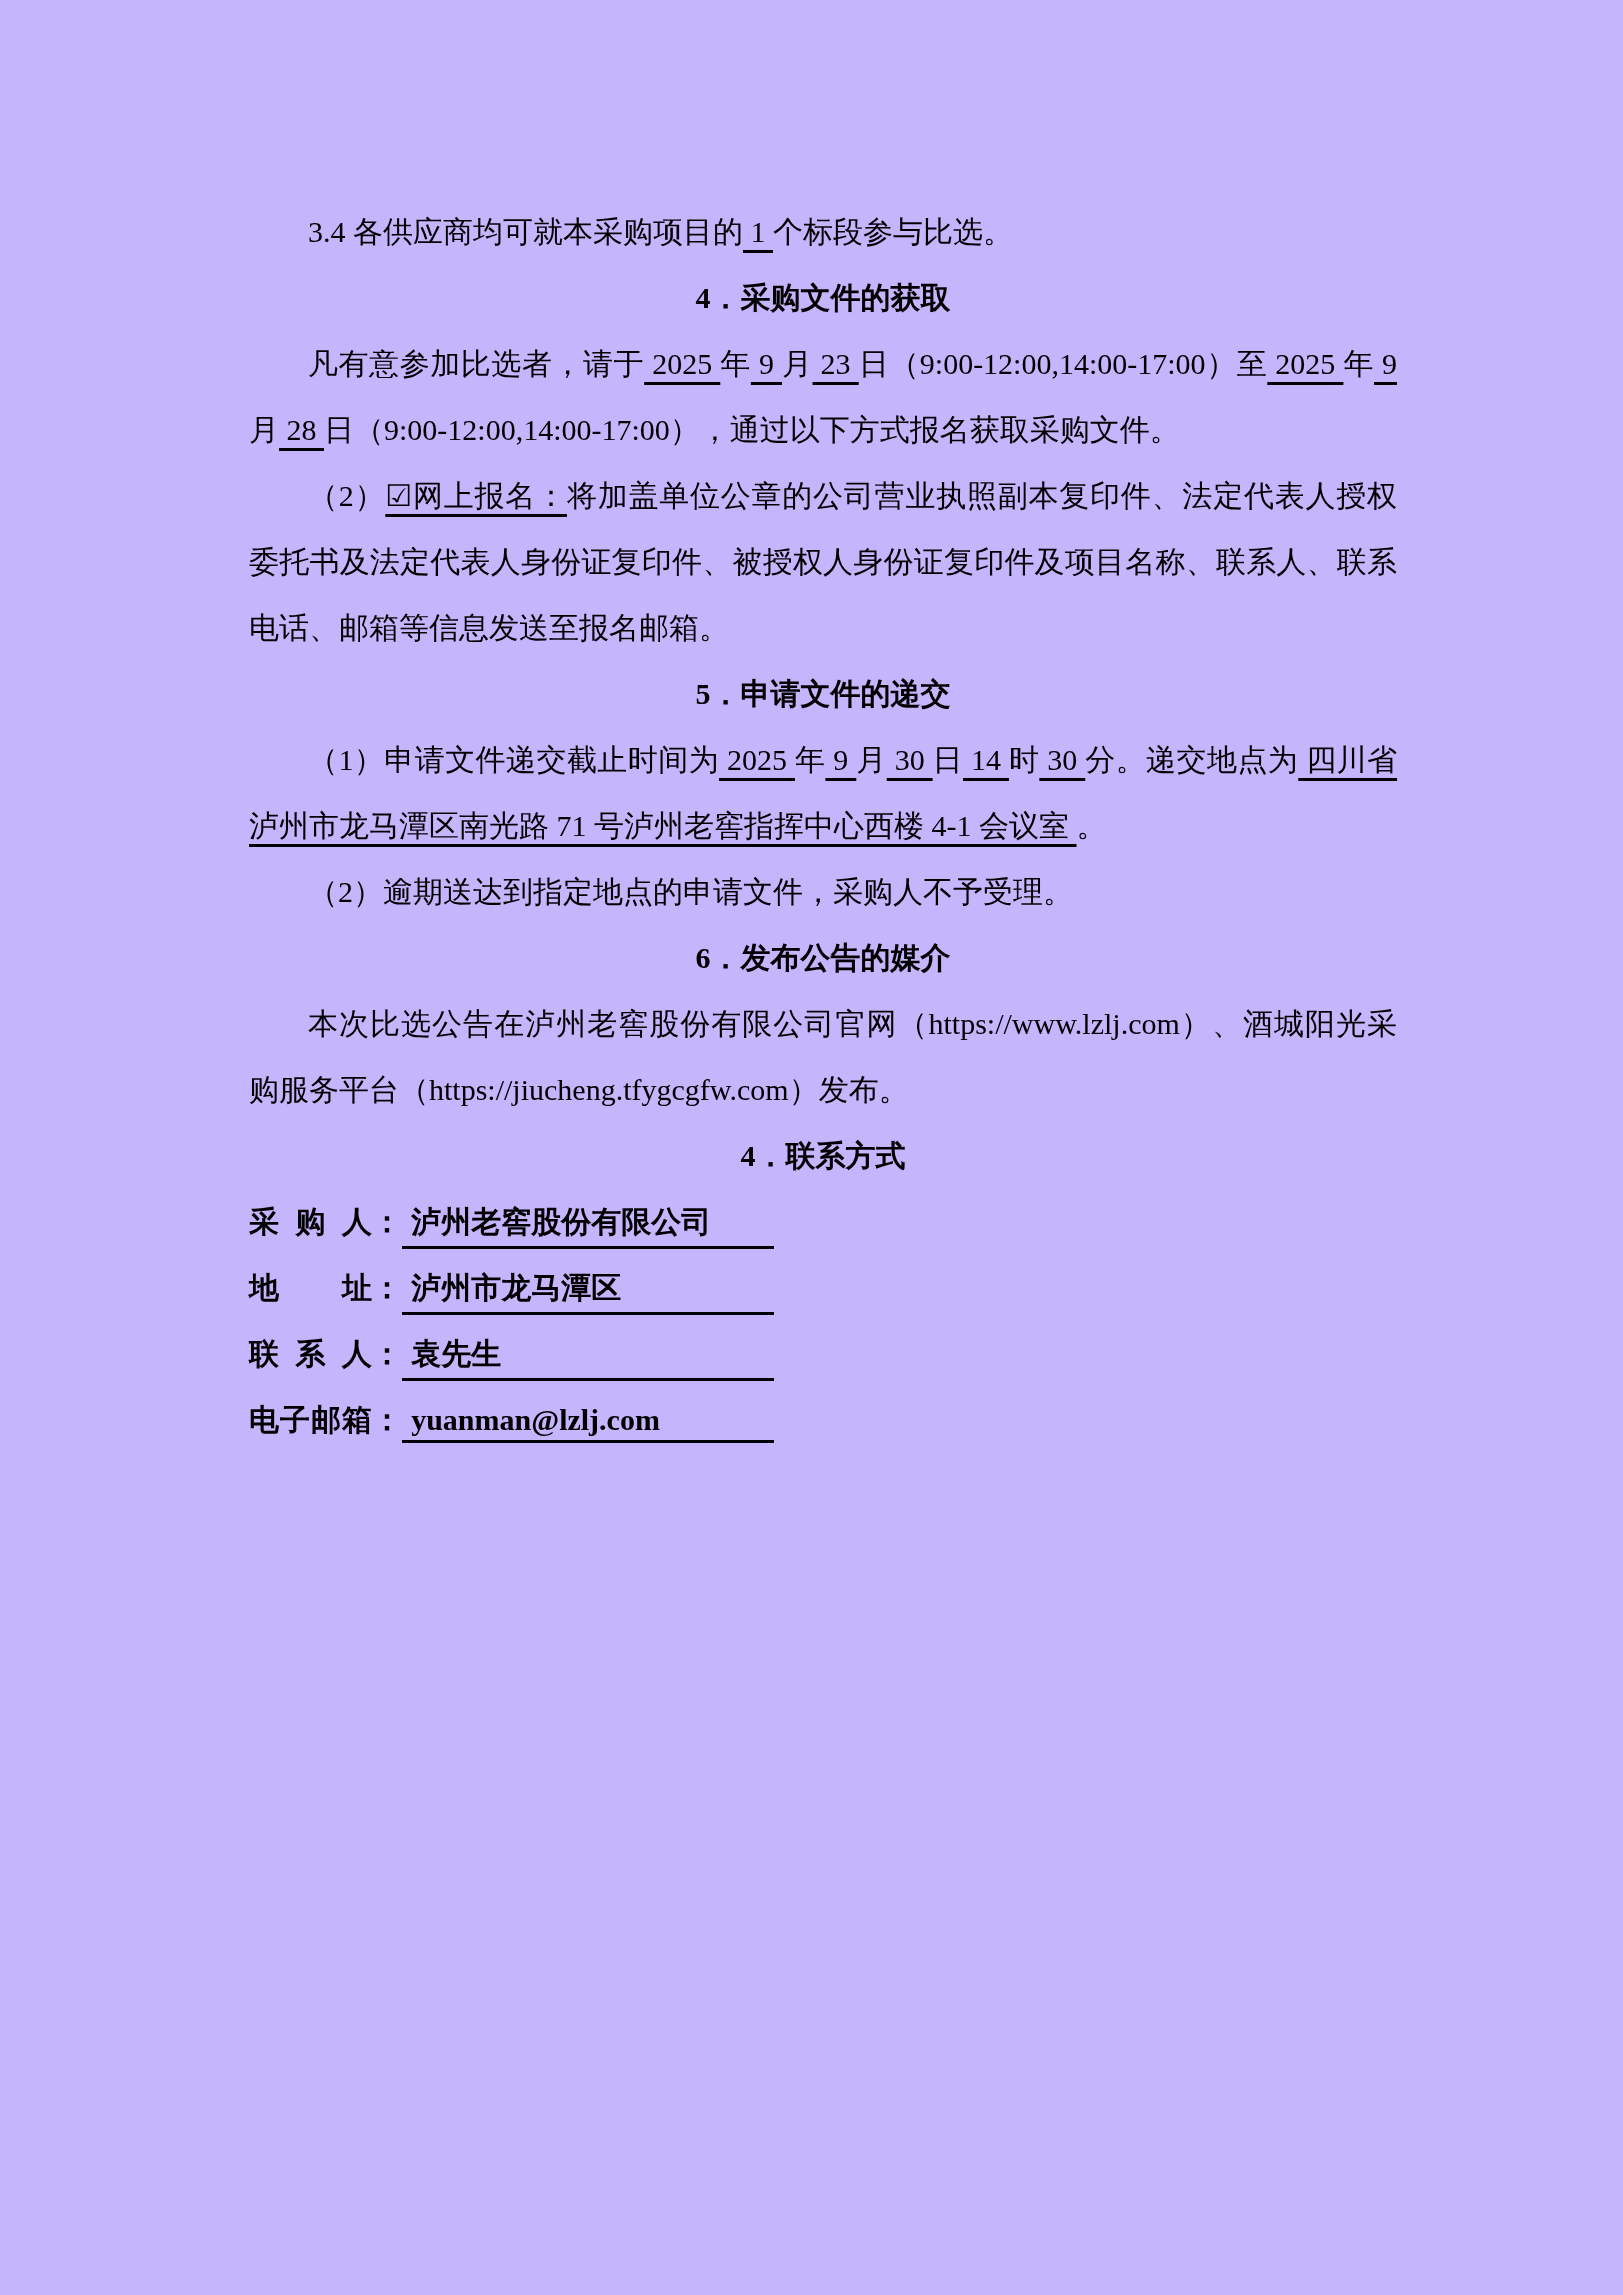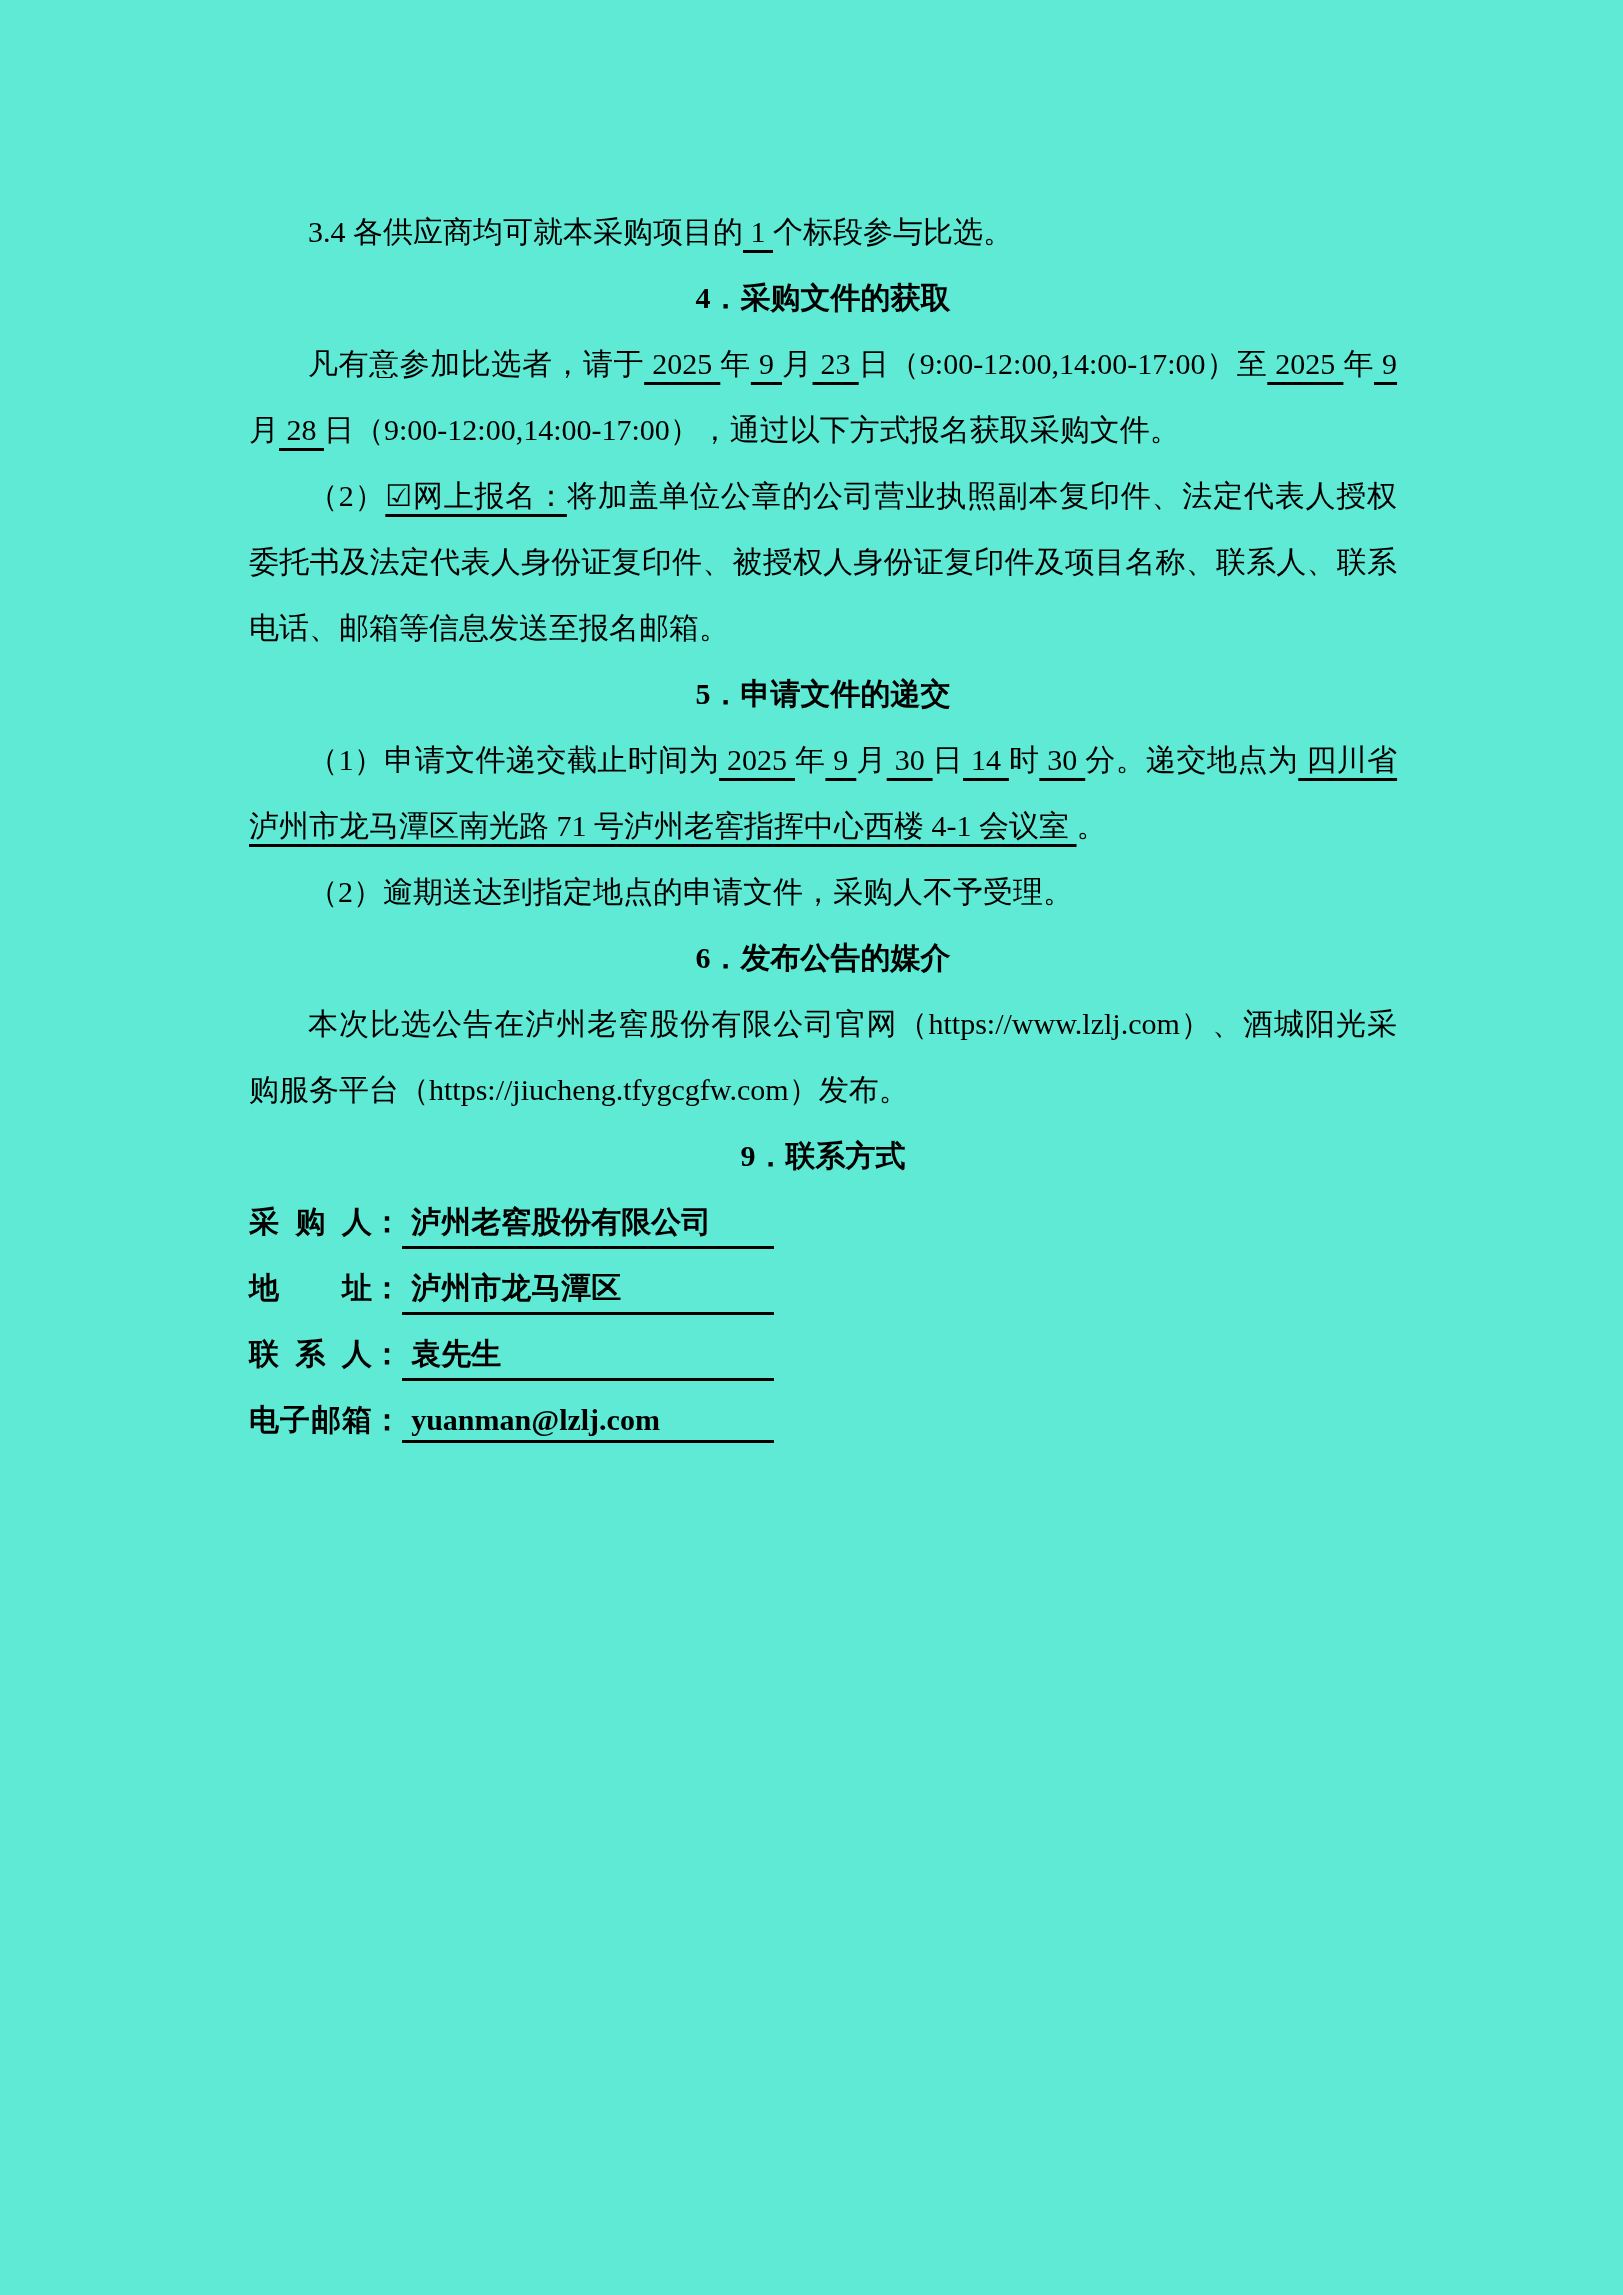--- a/index.html
+++ b/index.html
@@ -12,21 +12,21 @@
     height: 2295px;
     position: relative;
     font-family: "Liberation Serif", "DejaVu Serif", serif;
     color: #000000;
   }
   .page {
     position: absolute;
     left: 0; top: 0;
     width: 1623px;
     height: 2295px;
-    background: #5eead4;
+    background: #c4b5fd;
     overflow: hidden;
   }
   .content {
     position: absolute;
     left: 249px;
     top: 199px;
     width: 1148px;
   }
   .para {
     margin: 0;
@@ -78,21 +78,21 @@
     <div id="paragraphs">
         <p class="para indent"><span>3.4 各供应商均可就本采购项目的</span><span class="u"> 1 </span><span>个标段参与比选。</span></p>
         <p class="para heading"><span>4．采购文件的获取</span></p>
         <p class="para indent"><span>凡有意参加比选者，请于</span><span class="u"> 2025 </span><span>年</span><span class="u"> 9 </span><span>月</span><span class="u"> 23 </span><span>日（9:00-12:00,14:00-17:00）至</span><span class="u"> 2025 </span><span>年</span><span class="u"> 9 </span><span>月</span><span class="u"> 28 </span><span>日（9:00-12:00,14:00-17:00），通过以下方式报名获取采购文件。</span></p>
         <p class="para indent"><span>（2）</span><span class="u">☑网上报名：</span><span>将加盖单位公章的公司营业执照副本复印件、法定代表人授权委托书及法定代表人身份证复印件、被授权人身份证复印件及项目名称、联系人、联系电话、邮箱等信息发送至报名邮箱。</span></p>
         <p class="para heading"><span>5．申请文件的递交</span></p>
         <p class="para indent"><span>（1）申请文件递交截止时间为</span><span class="u"> 2025 </span><span>年</span><span class="u"> 9 </span><span>月</span><span class="u"> 30 </span><span>日</span><span class="u"> 14 </span><span>时</span><span class="u"> 30 </span><span>分。递交地点为</span><span class="u"> 四川省泸州市龙马潭区南光路 71 号泸州老窖指挥中心西楼 4-1 会议室 </span><span>。</span></p>
         <p class="para indent"><span>（2）逾期送达到指定地点的申请文件，采购人不予受理。</span></p>
         <p class="para heading"><span>6．发布公告的媒介</span></p>
         <p class="para indent"><span>本次比选公告在泸州老窖股份有限公司官网（https://www.lzlj.com）、酒城阳光采购服务平台（https://jiucheng.tfygcgfw.com）发布。</span></p>
-        <p class="para heading"><span>9．联系方式</span></p>
+        <p class="para heading"><span>4．联系方式</span></p>
       </div>
     <div id="contacts" class="contacts">
         <div class="contact-row"><span class="contact-label">采购人</span><span class="contact-colon">：</span><span class="contact-value">泸州老窖股份有限公司</span></div>
         <div class="contact-row"><span class="contact-label">地址</span><span class="contact-colon">：</span><span class="contact-value">泸州市龙马潭区</span></div>
         <div class="contact-row"><span class="contact-label">联系人</span><span class="contact-colon">：</span><span class="contact-value">袁先生</span></div>
         <div class="contact-row"><span class="contact-label">电子邮箱</span><span class="contact-colon">：</span><span class="contact-value">yuanman@lzlj.com</span></div>
       </div>
   </div>
 </div>
 

